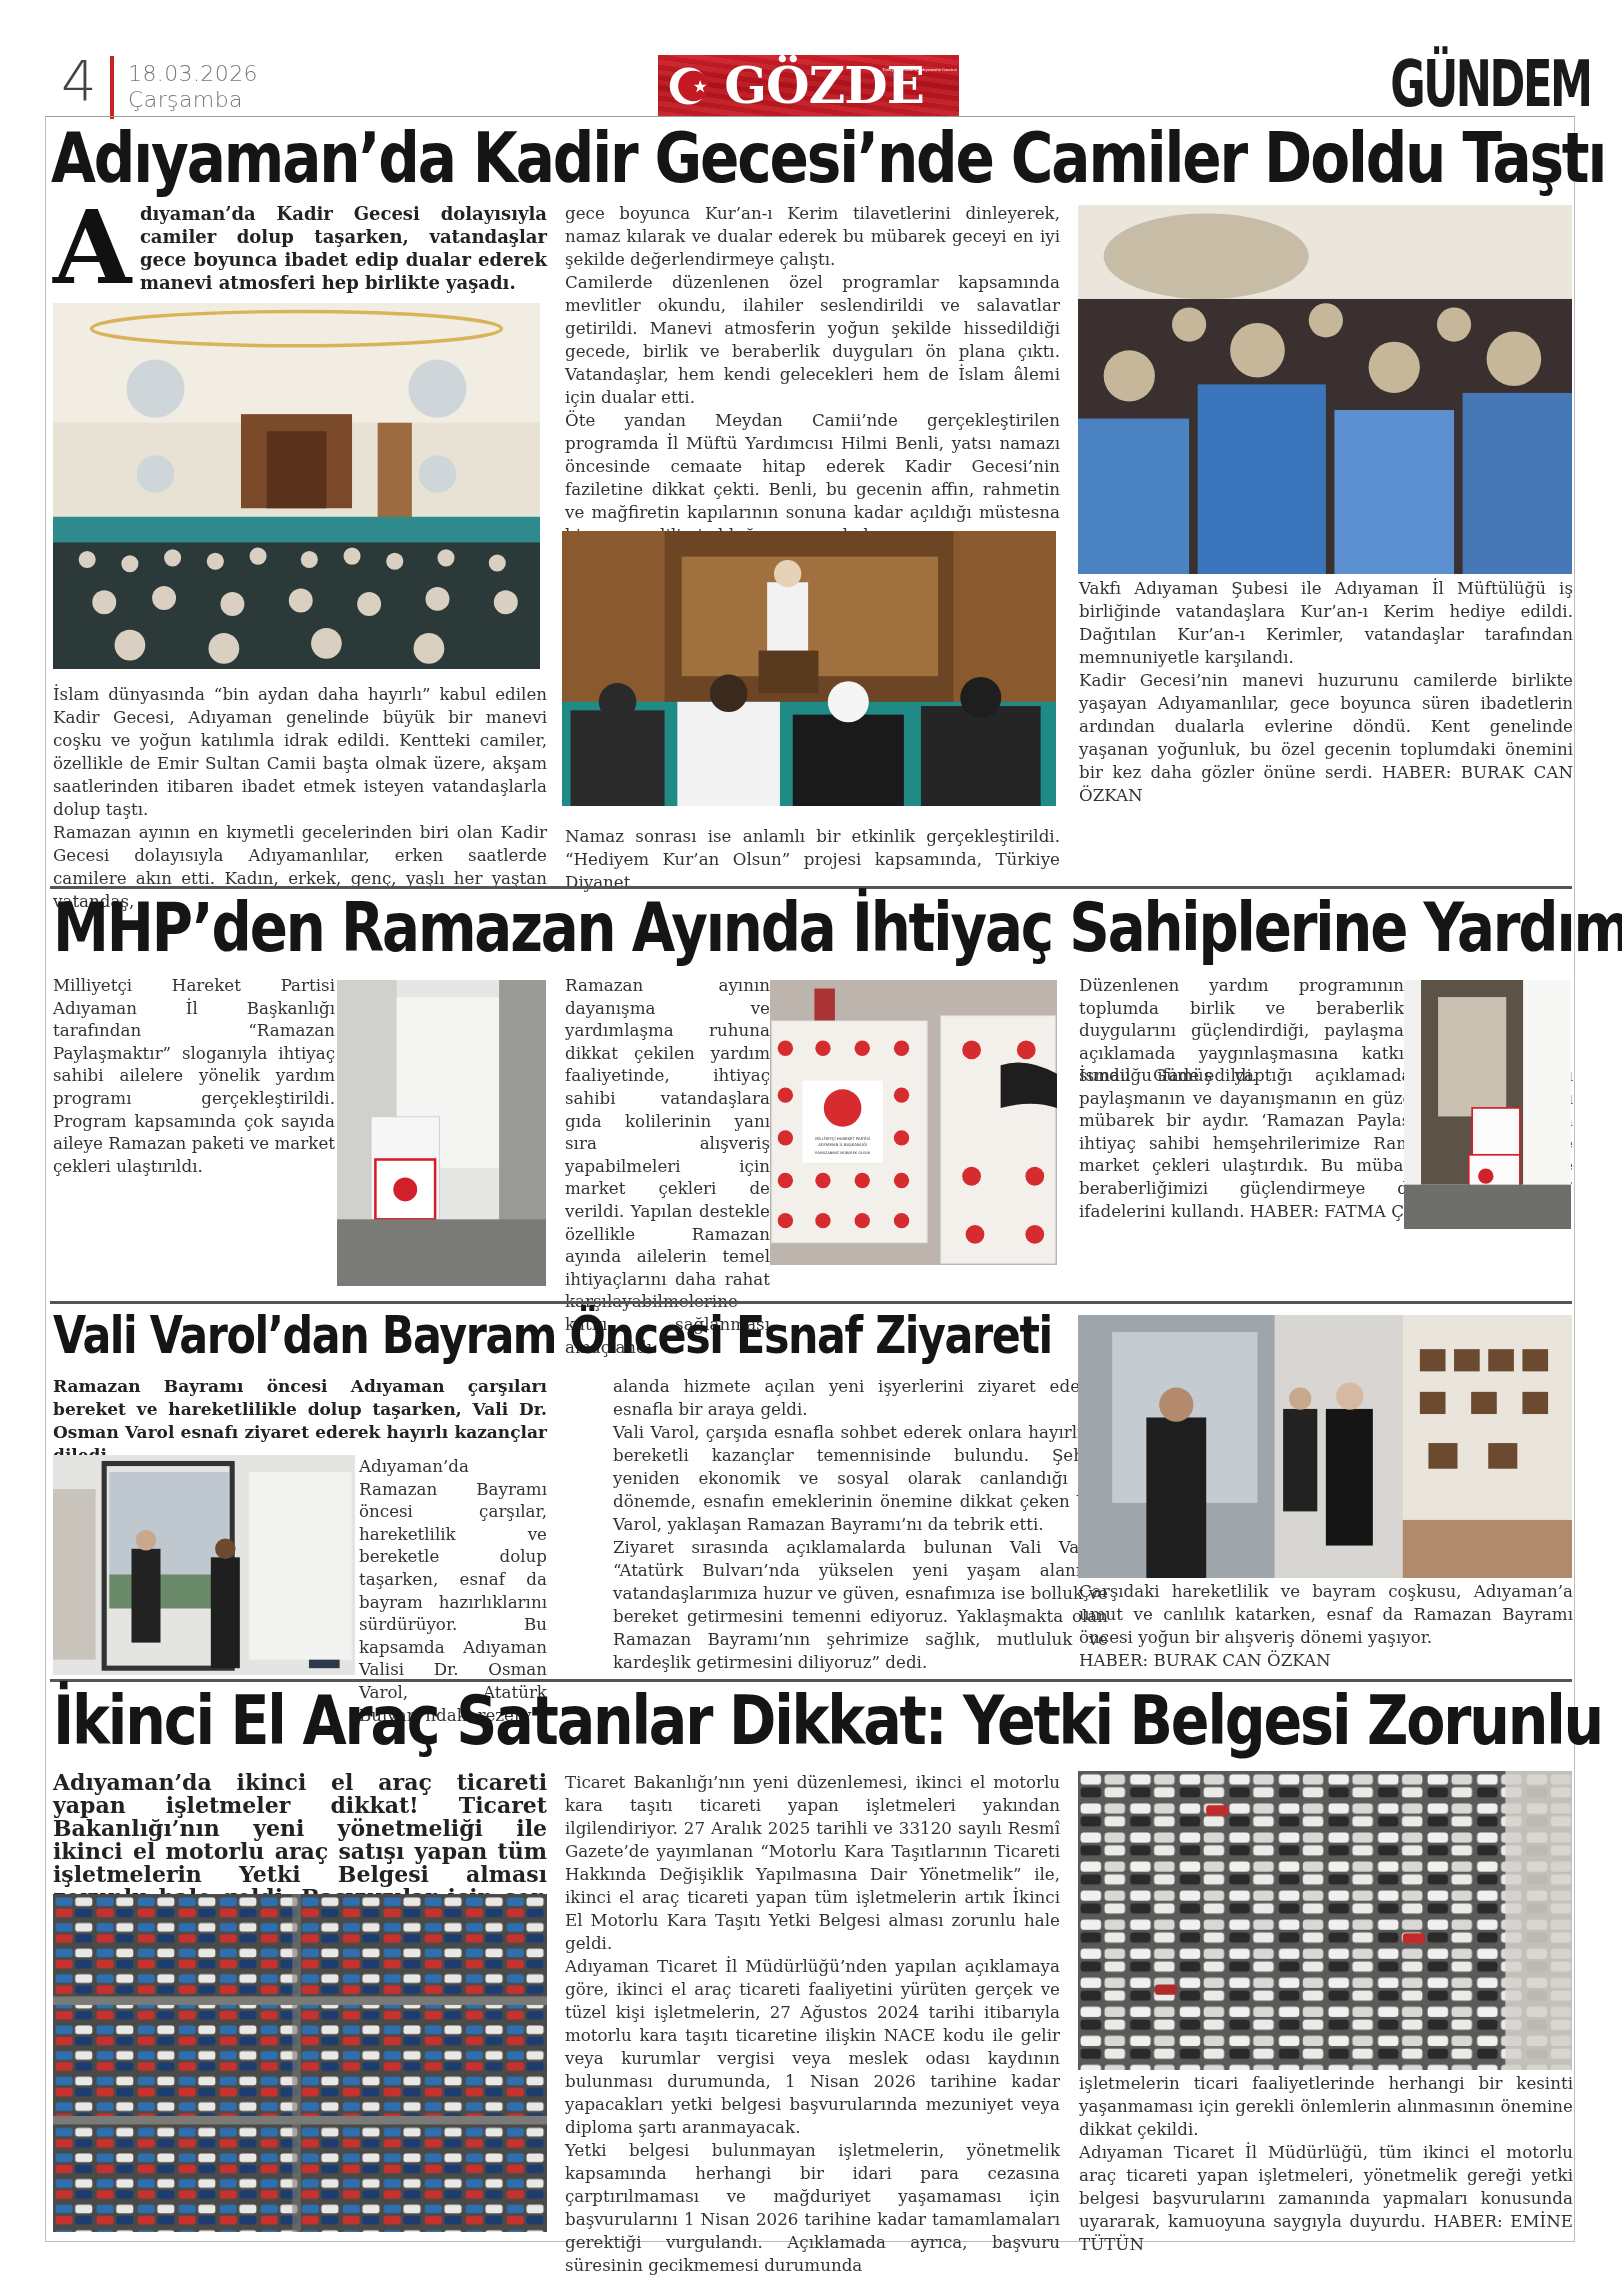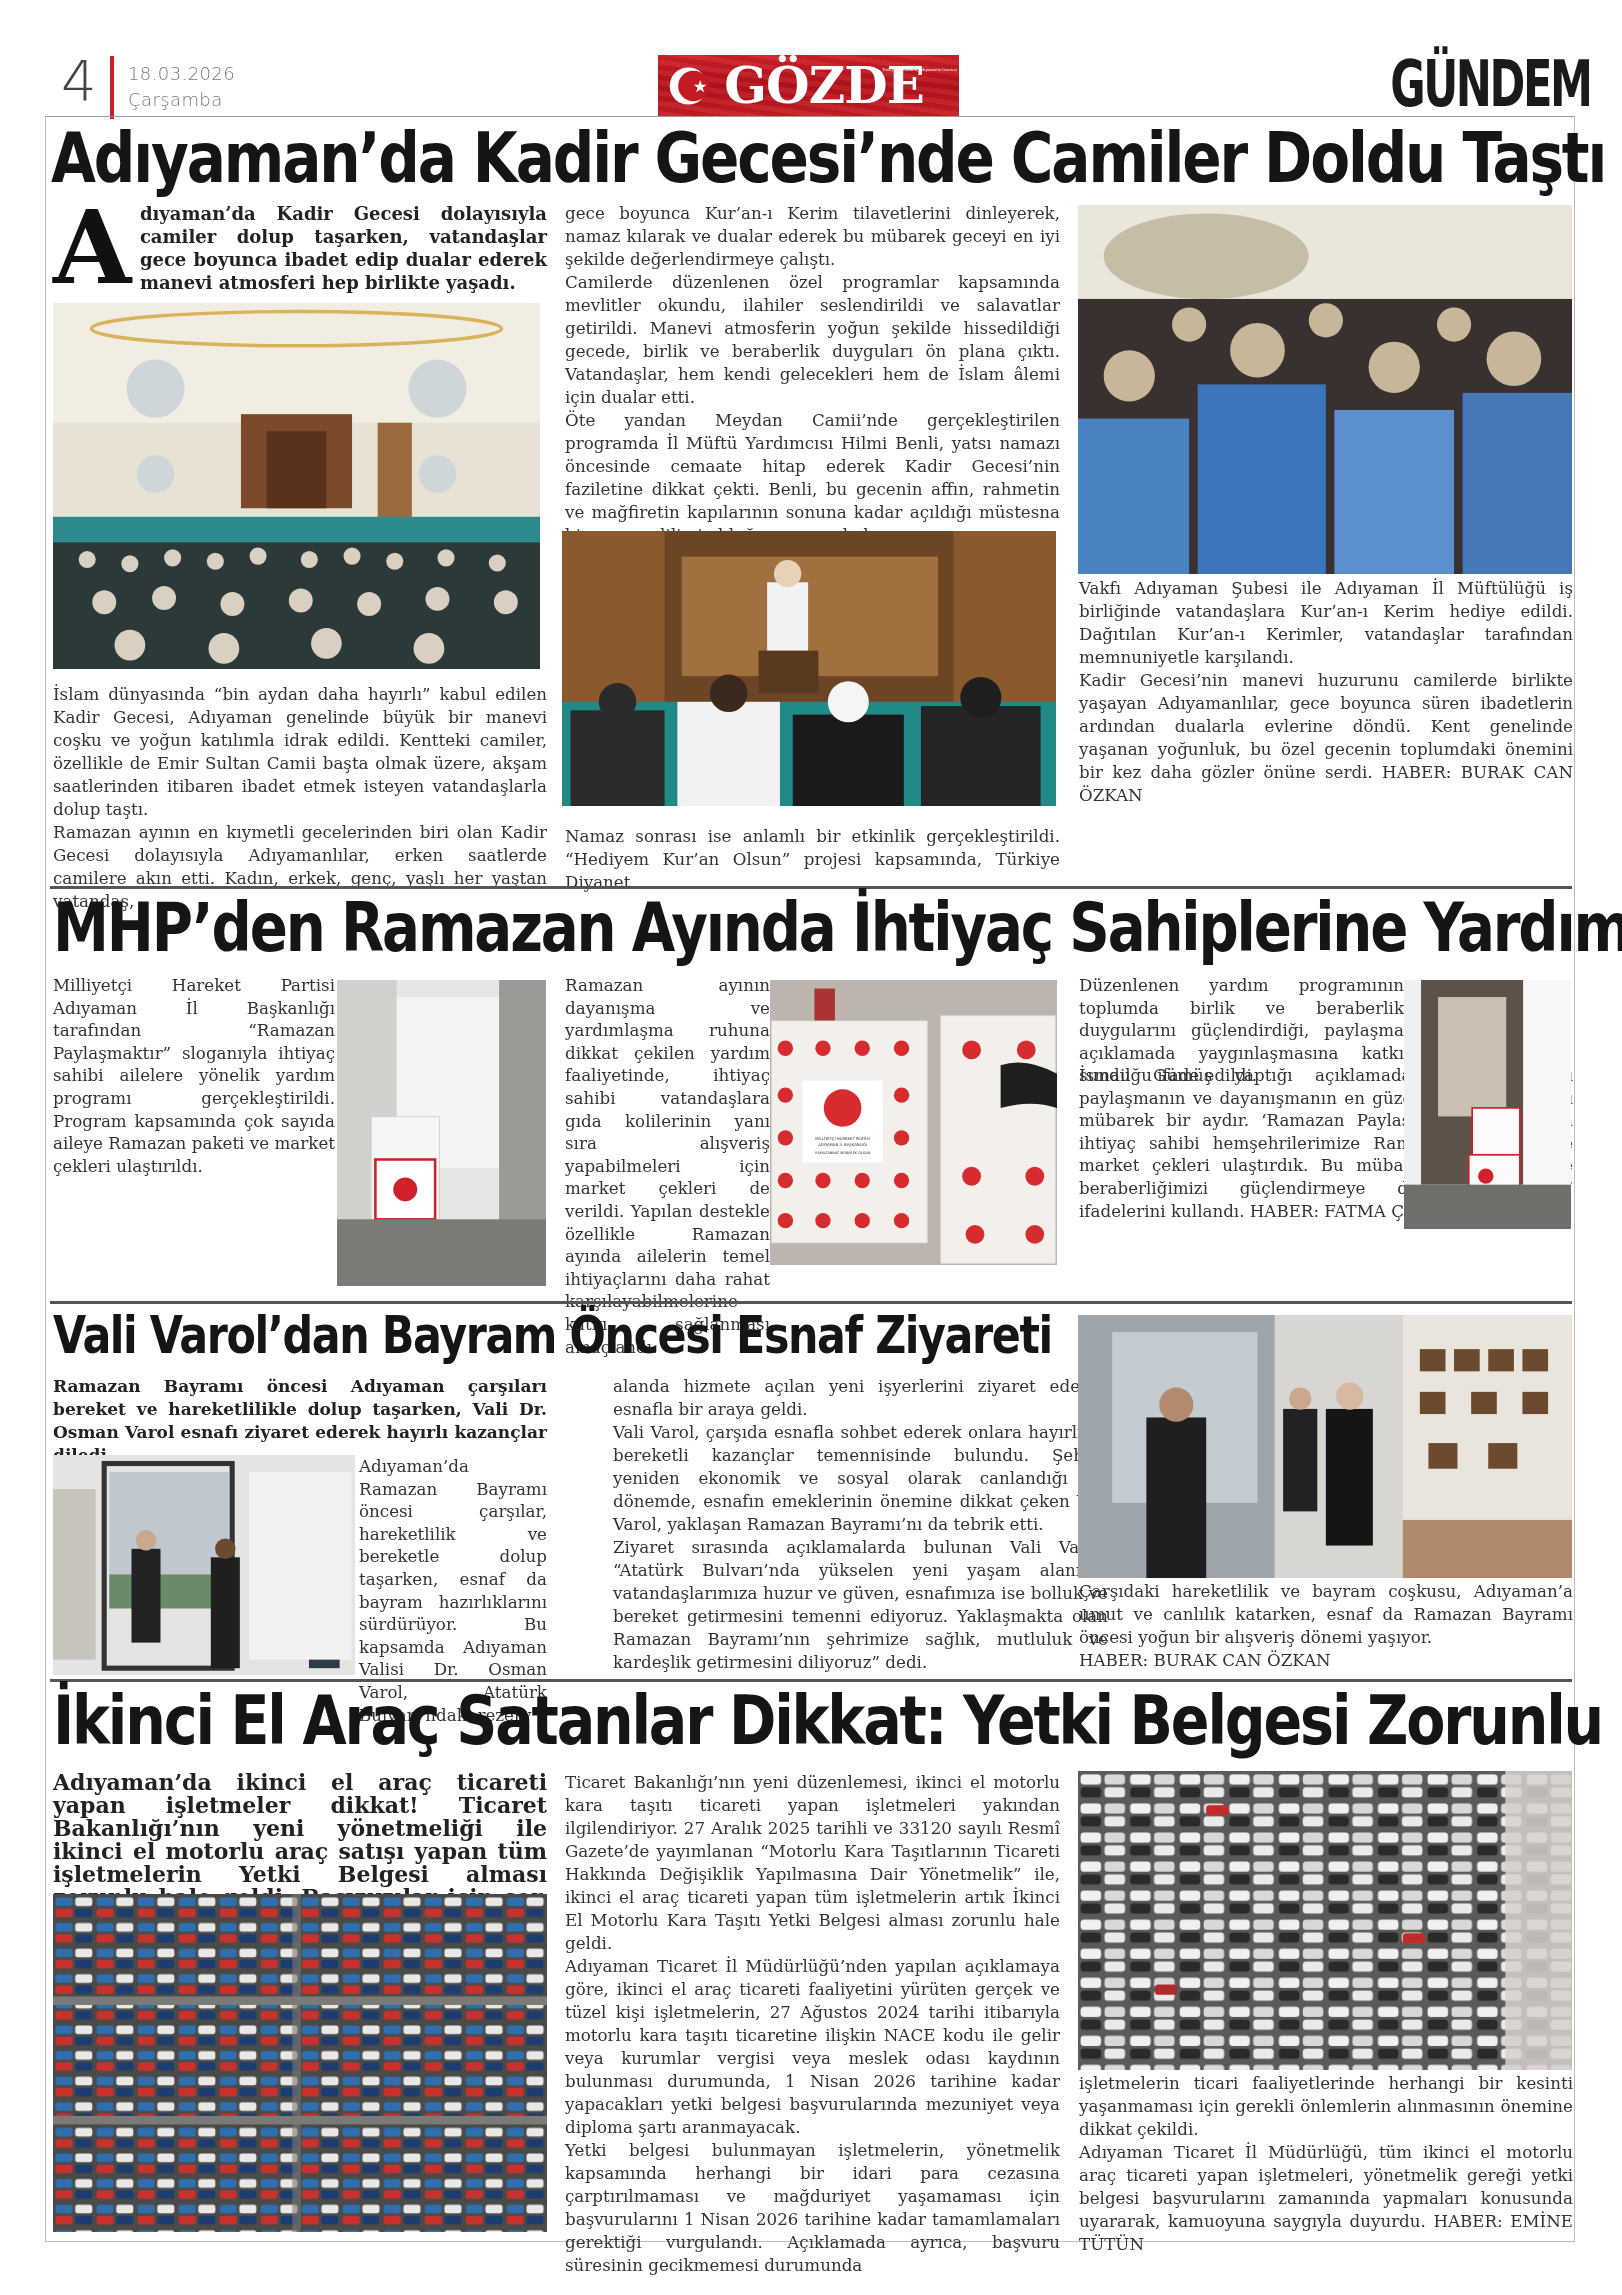--- a/index.html
+++ b/index.html
@@ -3,21 +3,21 @@
 <meta charset="utf-8">
 <style>
   * { box-sizing: border-box; margin: 0; padding: 0; }
   html, body { width: 1623px; height: 2295px; background: #ffffff; overflow: hidden; }
   body { position: relative; font-family: "DejaVu Serif", "Liberation Serif", serif; color: #2a2a2a; }
   .abs { position: absolute; }
 
   
   .page-num { left: 61px; top: 53px; font-family: "DejaVu Sans", sans-serif; font-weight: 200; font-size: 56px; color: #444; line-height: 1; }
   .red-rule { left: 110px; top: 56px; width: 4.3px; height: 63px; background: #c9202a; }
-  .date { left: 128px; top: 61px; font-family: "DejaVu Sans", sans-serif; font-size: 18px; color: #777; line-height: 26px; font-weight: 300; letter-spacing: 0.4px; }
+  .date { left: 128px; top: 61px; font-family: "DejaVu Sans", sans-serif; font-size: 22px; color: #777; line-height: 26px; font-weight: 300; letter-spacing: 0.4px; }
   .logo { left: 658px; top: 55px; width: 301px; height: 61px; background: linear-gradient(180deg,#d0202a 0%,#b5121b 50%,#c81d26 100%); display: flex; align-items: center; padding-left: 10.2px; overflow: hidden; }
   .logo .stripes { position:absolute; inset:0; background: repeating-linear-gradient(8deg, rgba(255,255,255,0.05) 0 5.1px, rgba(0,0,0,0.05) 5.1px 10.2px); }
   .logo .crescent { position: relative; width: 44px; height: 44px; }
   .logo .crescent svg { width: 44px; height: 44px; }
   .logo .name { position: relative; font-family: "DejaVu Serif", serif; color: #fff; font-size: 50px; font-weight: bold; letter-spacing: -0.9px; margin-left: 12px; line-height: 1; }
   .logo .tag { position: absolute; left: 224px; top: 12px; color: #fff; font-size: 4.3px; font-family: "Liberation Serif", serif; white-space: nowrap; }
   .section-label { left: 1328px; top: 51px; width: 222px; text-align: right; font-family: "DejaVu Sans", sans-serif; font-weight: bold; font-size: 60px; color: #1a1a1a; letter-spacing: -3.4px; transform: scaleX(0.72) scaleY(1.08); transform-origin: right top; line-height: 1; }
 
   
   .frame { left: 45px; top: 116px; width: 1530px; height: 2126px; border: 1.7px solid #bdbdbd; border-top: 1.7px solid #9a9a9a; }

